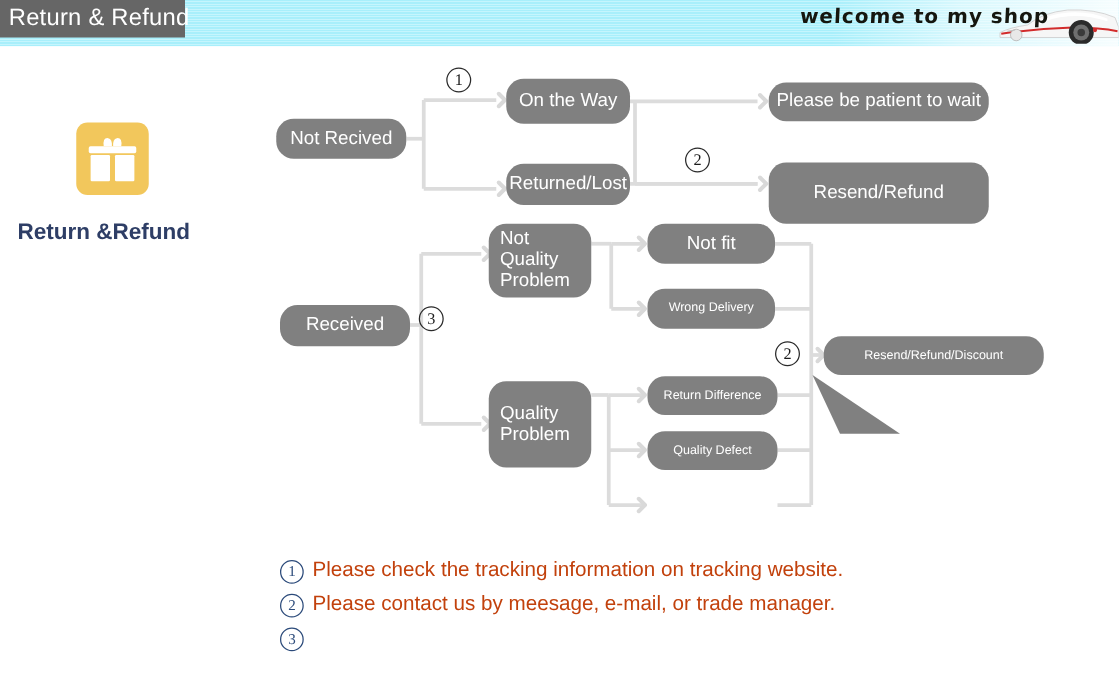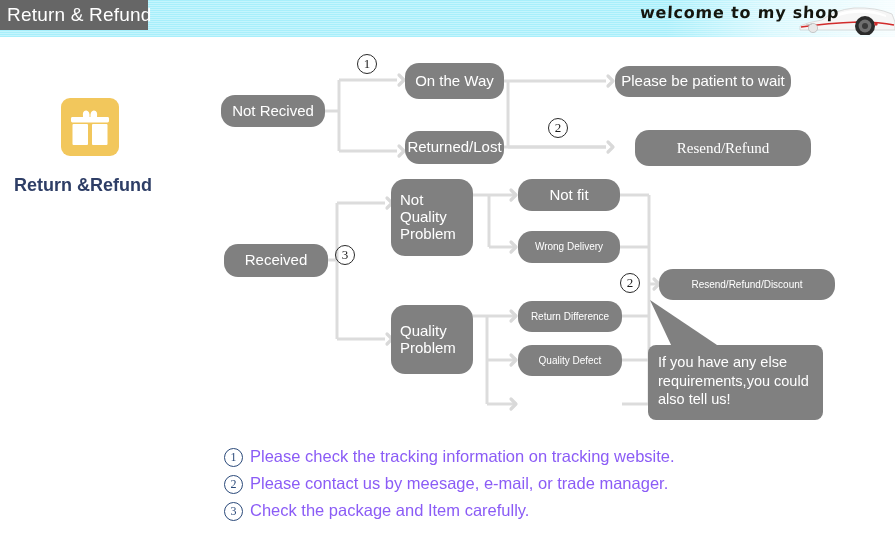--- a/index.html
+++ b/index.html
@@ -93,21 +93,21 @@
   
   .legend { position: absolute; left: 224px; top: 446px; width: 520px; }
   .legend-row { display: flex; align-items: flex-start; margin-bottom: 6px; }
   .legend-num {
     width: 19px; height: 19px; min-width: 19px; border-radius: 50%;
     border: 1.4px solid #2b4a7a; color: #2b4a7a;
     font-family: "Liberation Serif", serif;
     font-size: 12px; line-height: 16px; text-align: center;
     margin-right: 7px; margin-top: 2px;
   }
-  .legend-text { color: #8b5cf6; font-size: 16.5px; line-height: 20px; white-space: nowrap; }
+  .legend-text { color: #c2410c; font-size: 16.5px; line-height: 20px; white-space: nowrap; }
 </style>
 </head>
 <body>
 
 <div id="root">
 
   <div class="banner">
     <div class="banner-stripe"></div>
     <div class="banner-fade"></div>
 
@@ -207,29 +207,29 @@
   </div>
 
   <div class="node" style="left:405px; top:131px; width:99px; height:33px;">
     <span>Returned/Lost</span>
   </div>
 
   <div class="node" style="left:615px; top:66px; width:176px; height:31px;">
     <span>Please be patient to wait</span>
   </div>
 
-  <div class="node" style="left:635px; top:130px; width:176px; height:36px;font-family:Liberation Serif, serif;">
+  <div class="node" style="left:615px; top:130px; width:176px; height:49px;">
     <span>Resend/Refund</span>
   </div>
 
   <div class="node" style="left:224px; top:244px; width:104px; height:33px;">
     <span>Received</span>
   </div>
 
-  <div class="node multiline" style="left:391px; top:179px; width:82px; height:77px;">
+  <div class="node multiline" style="left:391px; top:179px; width:82px; height:59px;">
     <span>Not Quality Problem</span>
   </div>
 
   <div class="node multiline" style="left:391px; top:305px; width:82px; height:69px;">
     <span>Quality Problem</span>
   </div>
 
   <div class="node" style="left:518px; top:179px; width:102px; height:32px;">
     <span>Not fit</span>
   </div>
@@ -261,34 +261,28 @@
     <span>3</span>
   </div>
   <div class="marker" style="left:620px; top:273px;">
     <span>2</span>
   </div>
 
   <svg class="bubble-tail" width="110" height="60" style="left:648px; top:298px;">
     <path d="M2,2 L72,49 L24,49 Z" fill="#808080"></path>
   </svg>
 
-  <div class="bubble" style="left:648px; top:345px; width:175px; height:75px;">
-    <div>If you have any else</div>
-    <div>requirements,you could</div>
-    <div>also tell us!</div>
-  </div>
 
   <div class="legend">
     <div class="legend-row">
       <div class="legend-num">1</div>
       <div class="legend-text">Please check the tracking information on tracking website.</div>
     </div>
     <div class="legend-row">
       <div class="legend-num">2</div>
       <div class="legend-text">Please contact us by meesage, e-mail, or trade manager.</div>
     </div>
     <div class="legend-row">
       <div class="legend-num">3</div>
-      <div class="legend-text">Check the package and Item carefully.</div>
     </div>
   </div>
 
 </div>
 
 </body></html>

